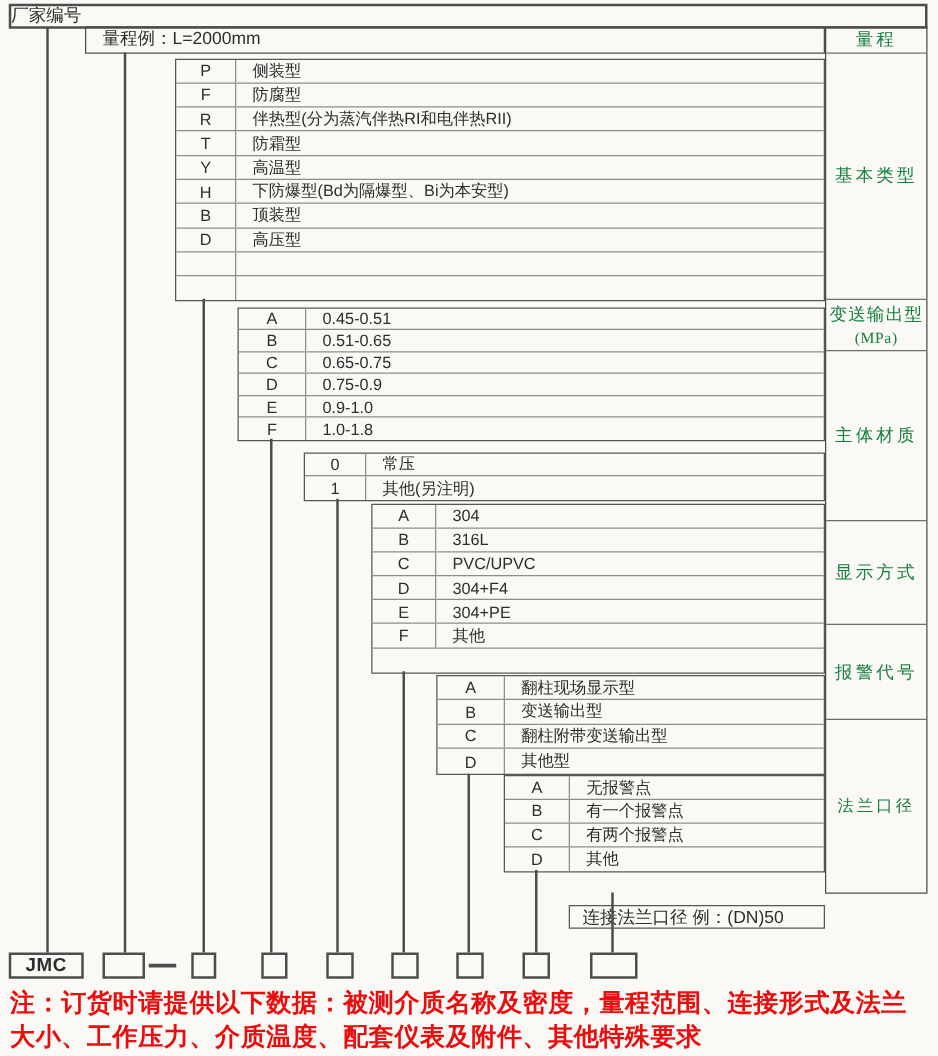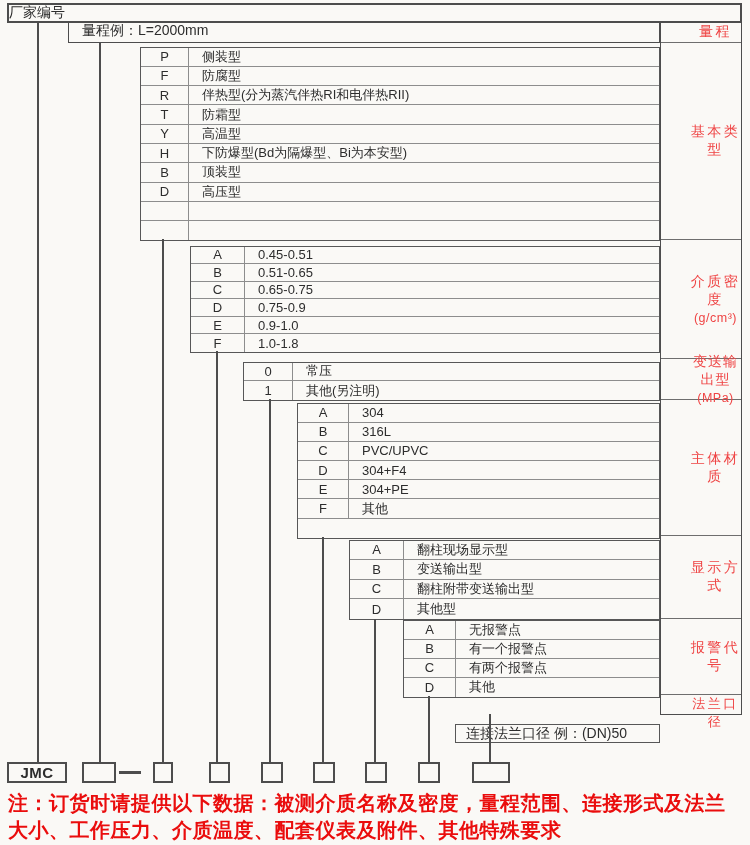--- a/index.html
+++ b/index.html
@@ -7,22 +7,22 @@
          font-family:"Liberation Sans","DejaVu Sans",sans-serif;color:#2d2d2d;}
   .abs{position:absolute;box-sizing:border-box;}
   .top-box{left:7px;top:3px;width:735px;height:20px;border:2px solid #4d4d4d;
            display:flex;align-items:center;font-size:14px;}
   .range-row{left:68px;top:21px;width:592px;height:22px;border:1.5px solid #4d4d4d;
              display:flex;align-items:flex-start;padding-left:13px;font-size:14px;}
   .label-col{left:660px;top:21px;width:82px;height:694px;border:1.5px solid #4d4d4d;
              display:flex;flex-direction:column;}
   .label-sec{flex:none;box-sizing:border-box;border-bottom:1px solid #6e6e6e;
              display:flex;flex-direction:column;align-items:center;justify-content:center;
-             font-family:Liberation Sans, sans-serif;font-size:14px;
-             letter-spacing:2.5px;color:#ef4444;text-align:center;padding-left:29px;}
+             font-family:Liberation Serif, serif;font-size:14px;
+             letter-spacing:2.5px;color:#15803d;text-align:center;}
   .label-sec:last-child{border-bottom:none;}
   .label-sub{font-size:12.5px;letter-spacing:0.5px;margin-top:2px;}
   .dtable{position:absolute;box-sizing:border-box;border:1.5px solid #575757;background:transparent;}
   .t-row{display:flex;box-sizing:border-box;height:var(--rh);border-bottom:1px solid #8d8d8d;align-items:stretch;}
   .t-row:last-child{border-bottom:none;}
   .t-letter{flex:none;width:var(--lw);box-sizing:border-box;border-right:1px solid #8d8d8d;
             display:flex;align-items:center;justify-content:center;font-size:13px;}
   .t-row.no-div .t-letter{border-right:none;}
   .t-desc{flex:1;display:flex;align-items:center;padding-left:13px;font-size:13px;white-space:nowrap;overflow:visible;}
   .flange-row{left:455px;top:713px;width:205px;height:19px;border:1.5px solid #575757;
@@ -47,24 +47,20 @@
     <span>量程例：L=2000mm</span>
   </div>
 
   <div class="abs label-col">
     <div class="label-sec" style="height:21px;">
         <span>量程</span>
       </div>
     <div class="label-sec" style="height:197px;">
         <span>基本类型</span>
       </div>
-    <div class="label-sec" style="height:119px;">
-      <span>介质密度</span>
-      <span class="label-sub">(g/cm³)</span>
-    </div>
     <div class="label-sec" style="height:41px;letter-spacing:1px;">
       <span>变送输出型</span>
       <span class="label-sub">(MPa)</span>
     </div>
     <div class="label-sec" style="height:136px;">
         <span>主体材质</span>
       </div>
     <div class="label-sec" style="height:83px;">
         <span>显示方式</span>
       </div>

